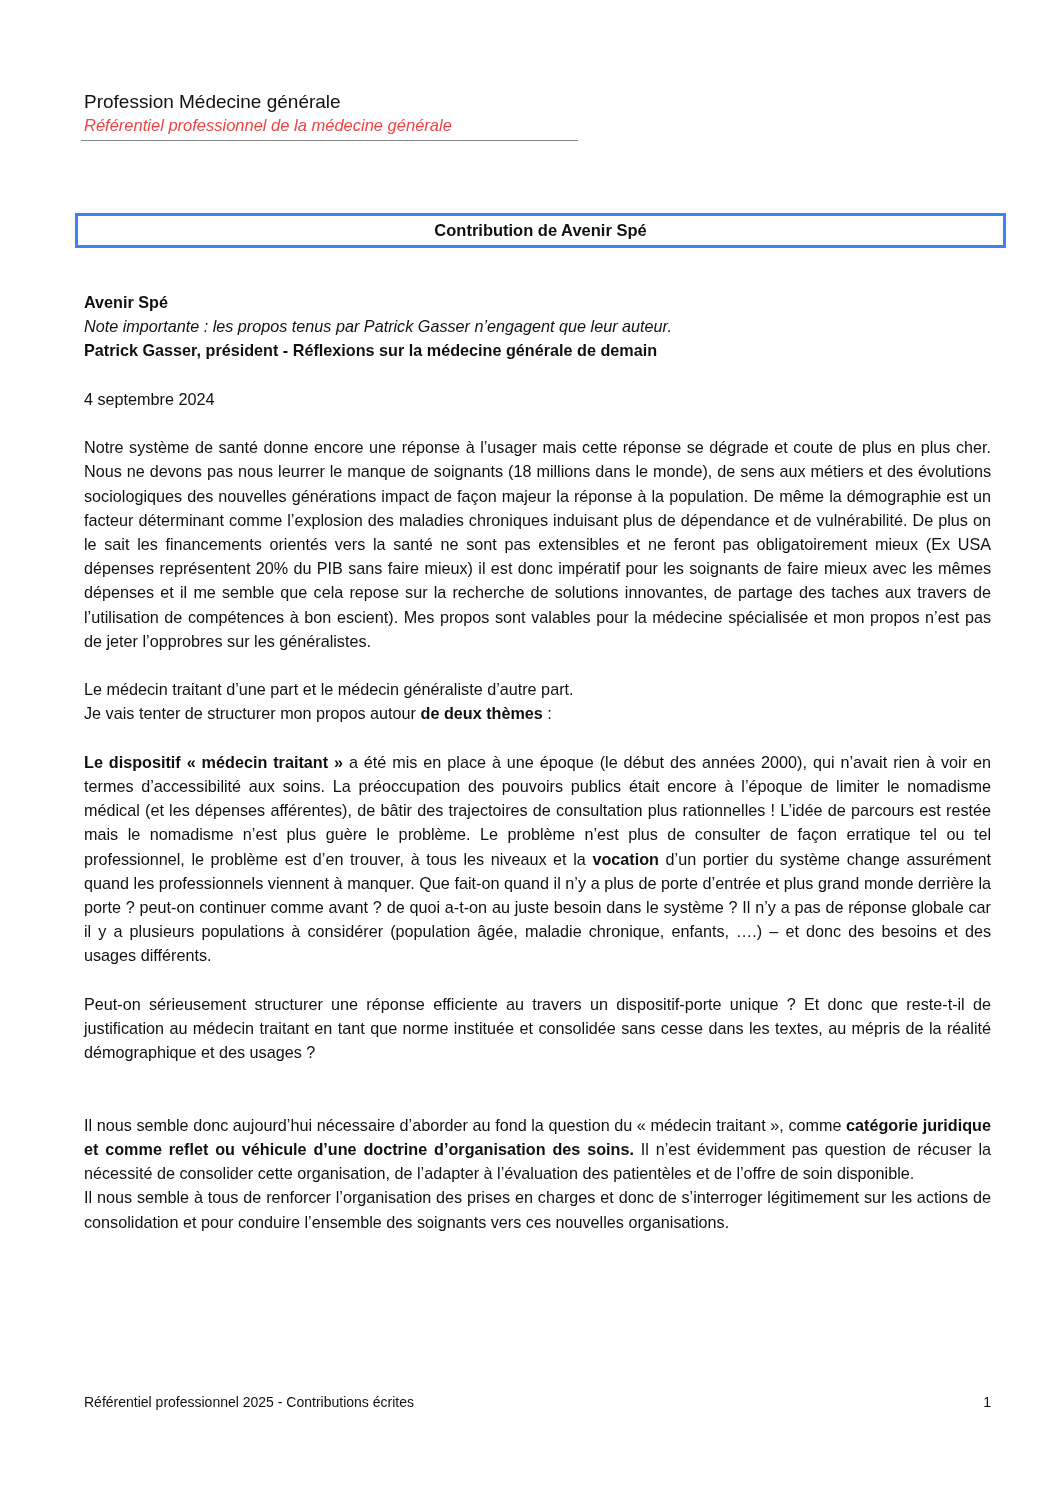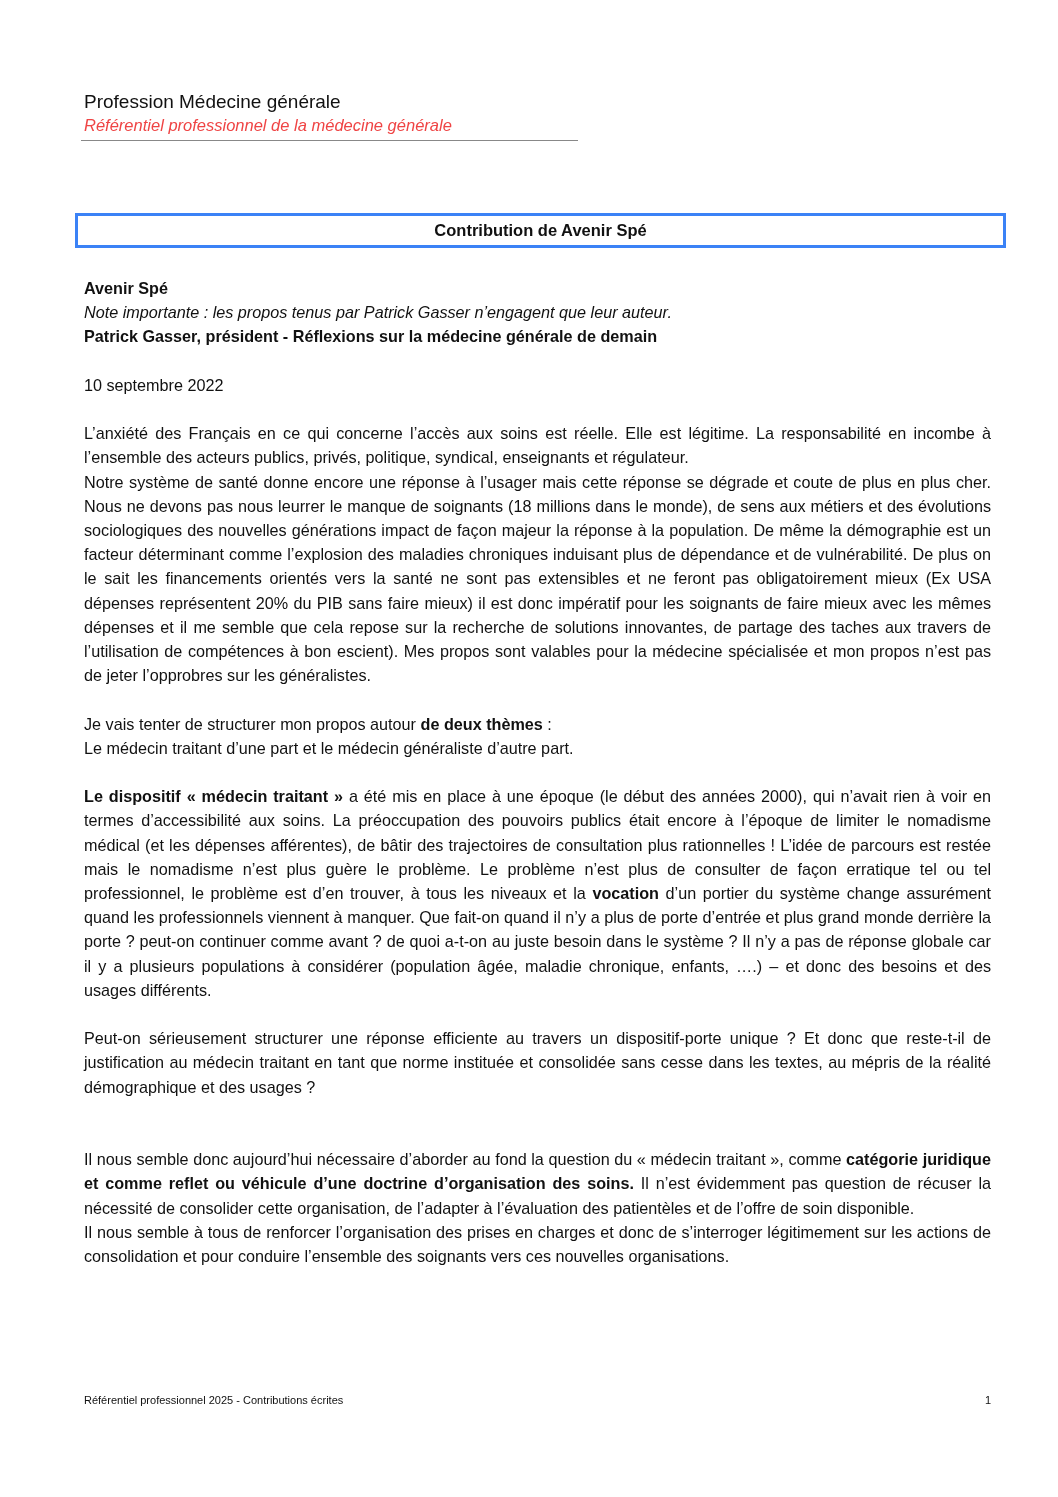--- a/index.html
+++ b/index.html
@@ -6,57 +6,56 @@
   body { width: 1058px; height: 1497px; position: relative; overflow: hidden;
          font-family: "Liberation Sans", sans-serif; color: #111; }
   .page { position: absolute; left: 0; top: 0; width: 1058px; height: 1497px; background: #fff; margin-left: 9px; }
   .hdr { position: absolute; left: 75px; top: 90px; width: 494px; }
   .hdr-title { font-size: 19px; line-height: 24px; color: #111; }
   .hdr-sub { font-size: 16.5px; line-height: 22px; font-style: italic; color: #ef4444; }
   .hdr-rule { position: absolute; left: 72px; top: 140px; width: 497px; height: 1px; background: #888; }
   .banner { position: absolute; left: 66px; top: 213px; width: 925px; height: 29px;
             border: 3px solid #3b82f6; text-align: center; font-weight: bold;
             font-size: 16.5px; line-height: 29px; }
-  .body { position: absolute; left: 75px; top: 276px; width: 907px;
+  .body { position: absolute; left: 75px; top: 290px; width: 907px;
           font-size: 16.2px; line-height: 24.2px; }
   .p { margin: 0; }
   .j { text-align: justify; text-align-last: left; }
   .gap { height: 24.2px; }
   b { font-weight: bold; }
   i { font-style: italic; }
-  .footer { position: absolute; left: 75px; top: 1394px; width: 907px; font-size: 11px;
+  .footer { position: absolute; left: 75px; top: 1394px; width: 907px; font-size: 14px;
             display: flex; justify-content: space-between; color: #111; }
 </style>
 </head>
 <body>
 
 <div class="page">
 
   <div class="hdr">
     <div class="hdr-title">Profession Médecine générale</div>
     <div class="hdr-sub">Référentiel professionnel de la médecine générale</div>
   </div>
   <div class="hdr-rule"></div>
 
   <div class="banner">Contribution de Avenir Spé</div>
 
   <div class="body">
     <p class="p"><b>Avenir Spé</b></p>
     <p class="p"><i>Note importante : les propos tenus par Patrick Gasser n’engagent que leur auteur.</i></p>
     <p class="p"><b>Patrick Gasser, président - Réflexions sur la médecine générale de demain</b></p>
     <div class="gap"></div>
-    <p class="p">10 septembre 2022</p>
+    <p class="p">4 septembre 2024</p>
     <div class="gap"></div>
 
-    <p class="p j">L’anxiété des Français en ce qui concerne l’accès aux soins est réelle. Elle est légitime. La responsabilité en incombe à l’ensemble des acteurs publics, privés, politique, syndical, enseignants et régulateur.</p>
     <p class="p j">Notre système de santé donne encore une réponse à l’usager mais cette réponse se dégrade et coute de plus en plus cher. Nous ne devons pas nous leurrer le manque de soignants (18 millions dans le monde), de sens aux métiers et des évolutions sociologiques des nouvelles générations impact de façon majeur la réponse à la population. De même la démographie est un facteur déterminant comme l’explosion des maladies chroniques induisant plus de dépendance et de vulnérabilité. De plus on le sait les financements orientés vers la santé ne sont pas extensibles et ne feront pas obligatoirement mieux (Ex USA dépenses représentent 20% du PIB sans faire mieux) il est donc impératif pour les soignants de faire mieux avec les mêmes dépenses et il me semble que cela repose sur la recherche de solutions innovantes, de partage des taches aux travers de l’utilisation de compétences à bon escient). Mes propos sont valables pour la médecine spécialisée et mon propos n’est pas de jeter l’opprobres sur les généralistes.</p>
     <div class="gap"></div>
 
+    <p class="p">Le médecin traitant d’une part et le médecin généraliste d’autre part.</p>
     <p class="p"><span>Je vais tenter de structurer mon propos autour </span><b>de deux thèmes</b><span> :</span></p>
-    <p class="p">Le médecin traitant d’une part et le médecin généraliste d’autre part.</p>
     <div class="gap"></div>
 
     <p class="p j"><b>Le dispositif « médecin traitant »</b><span> a été mis en place à une époque (le début des années 2000), qui n’avait rien à voir en termes d’accessibilité aux soins. La préoccupation des pouvoirs publics était encore à l’époque de limiter le nomadisme médical (et les dépenses afférentes), de bâtir des trajectoires de consultation plus rationnelles ! L’idée de parcours est restée mais le nomadisme n’est plus guère le problème. Le problème n’est plus de consulter de façon erratique tel ou tel professionnel, le problème est d’en trouver, à tous les niveaux et la </span><b>vocation</b><span> d’un portier du système change assurément quand les professionnels viennent à manquer. Que fait-on quand il n’y a plus de porte d’entrée et plus grand monde derrière la porte ? peut-on continuer comme avant ? de quoi a-t-on au juste besoin dans le système ? Il n’y a pas de réponse globale car il y a plusieurs populations à considérer (population âgée, maladie chronique, enfants, ….) – et donc des besoins et des usages différents.</span></p>
     <div class="gap"></div>
 
     <p class="p j">Peut-on sérieusement structurer une réponse efficiente au travers un dispositif-porte unique ? Et donc que reste-t-il de justification au médecin traitant en tant que norme instituée et consolidée sans cesse dans les textes, au mépris de la réalité démographique et des usages ?</p>
     <div class="gap"></div>
 
     <div class="gap"></div>
 

